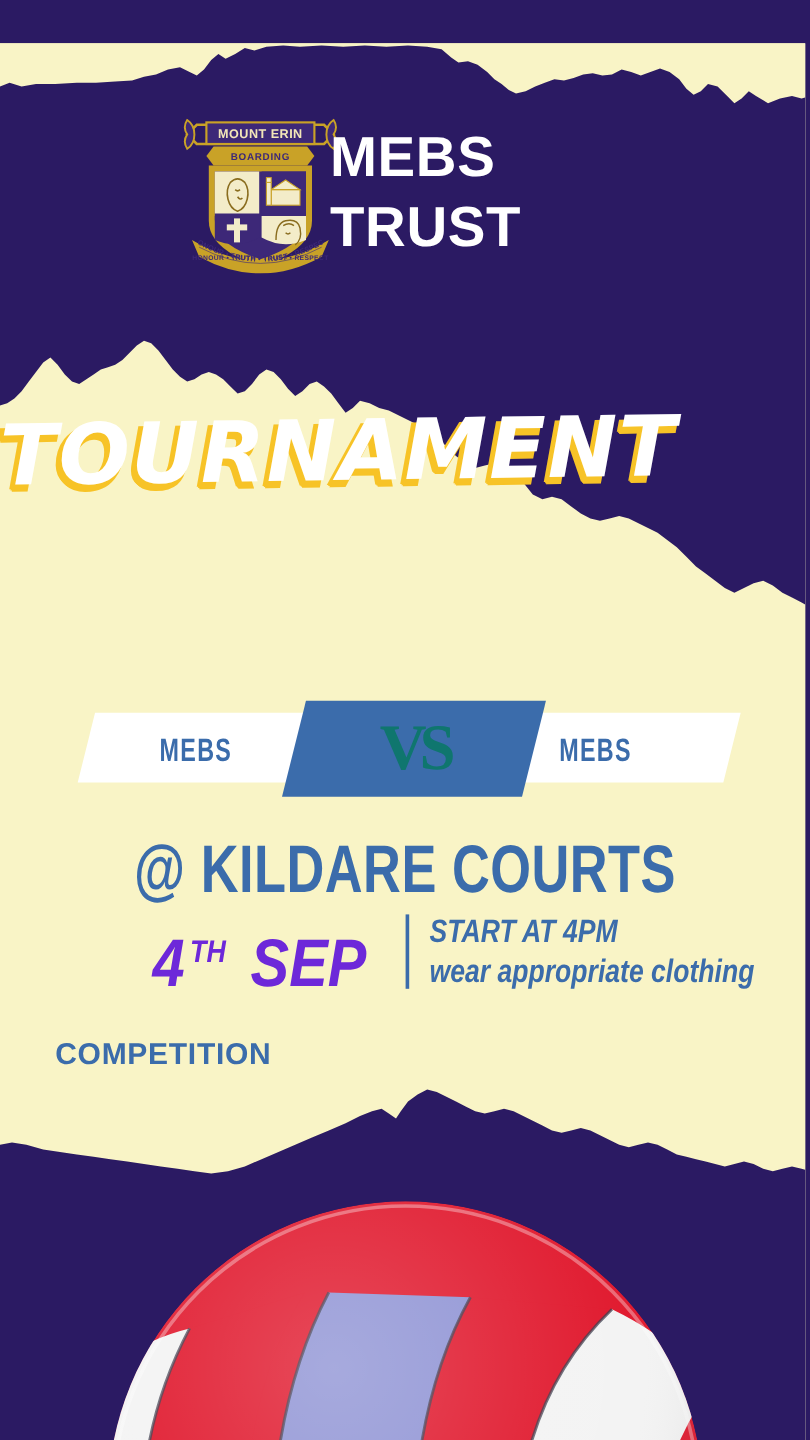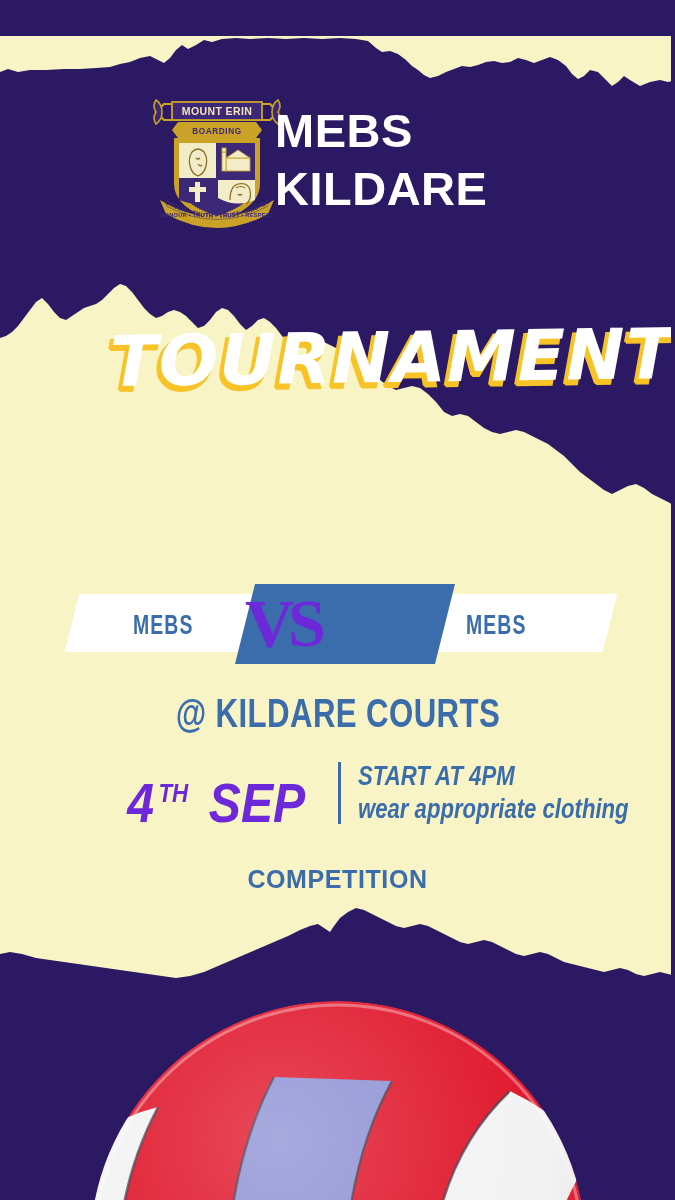--- a/index.html
+++ b/index.html
@@ -42,21 +42,21 @@
     font-size:83px; line-height:1;
     letter-spacing:1px;
     color:#f7c327;
     text-shadow:
        4px -5px 0 #ffffff,
        5px -4px 0 #ffffff,
        3px -6px 0 #ffffff;
     transform:scaleX(1.02) rotate(-0.6deg);
   }
   #tournament-wrap{
-    position:absolute; left:0; top:287px; width:675px; text-align:right;
+    position:absolute; left:0; top:305px; width:675px; text-align:left;
   }
   #tournament{
     display:inline-block;
     font-family:"DejaVu Sans", sans-serif;
     font-weight:bold; font-style:italic;
     font-size:70px; line-height:1;
     letter-spacing:1px;
     color:#ffffff;
     text-shadow:
        -4px 5px 0 #f7c327,
@@ -83,29 +83,29 @@
   }
   #label-left{ left:133px; width:200px; }
   #label-right{ left:466px; width:200px; }
   #vs-box{
     position:absolute; left:245px; top:0px; width:200px; height:80px;
     background:#3b6cab; transform:skewX(-14deg);
   }
   #vs-text{
     position:absolute; left:245px; top:0px; width:200px; height:80px;
     font-family:"Liberation Serif", serif;
-    font-weight:bold; font-size:68px; line-height:78px;
-    color:#6d28d9; letter-spacing:-6px;
+    font-weight:bold; font-size:54px; line-height:78px;
+    color:#0f766e; text-align:center; letter-spacing:-6px;
   }
 
   
   #venue{
     position:absolute; left:0; top:655px; width:675px; text-align:center;
     font-family:"Liberation Sans", sans-serif;
-    font-weight:bold; font-size:40px; color:#3b6cab;
+    font-weight:bold; font-size:56px; color:#3b6cab;
     letter-spacing:0.5px;
   }
   #venue span{ display:inline-block; transform:scaleX(0.78); }
 
   
   #date-row{
     position:absolute; left:0; top:722px; width:675px; height:76px;
   }
   #date-main{
     position:absolute; left:125px; top:0px;
@@ -126,21 +126,21 @@
   #time-block{ position:absolute; left:358px; top:2px; }
   .time-line{
     font-family:"Liberation Sans", sans-serif;
     font-style:italic; font-weight:bold; font-size:27px; line-height:33px;
     color:#3b6cab; white-space:nowrap;
   }
   .time-line span{ display:inline-block; transform:scaleX(0.82); transform-origin:left center; }
 
   
   #prize{
-    position:absolute; left:0; top:826px; width:675px; text-align:center;
+    position:absolute; left:0; top:826px; width:675px; padding-left:46px;
   }
   .prize-line{
     font-family:"Liberation Sans", sans-serif;
     font-weight:bold; font-size:25px; line-height:34px;
     color:#3b6cab; letter-spacing:0.6px;
   }
 
   
   #ball{ position:absolute; left:88px; top:963px; width:500px; height:500px; }
 </style>
@@ -244,21 +244,21 @@
       </text>
       <defs>
           <path id="mottoPath" d="M12 115 q53 30 106 0"></path>
         </defs>
       <text x="65" y="129" font-family="'Liberation Sans',sans-serif" font-size="5.6" font-weight="bold" fill="#3d2878" text-anchor="middle" letter-spacing="0.3">HONOUR • TRUTH • TRUST • RESPECT</text>
     </svg>
   </div>
 
   <div id="headline">
     <div class="hl">MEBS</div>
-    <div class="hl">KILDARE</div>
+    <div class="hl">TRUST</div>
   </div>
 
   <div id="tournament-wrap">
     <span id="tournament">TOURNAMENT</span>
   </div>
 
   <div id="vs-banner">
     <div class="band" id="band-left"></div>
     <div class="band" id="band-right"></div>
     <div id="vs-box"></div>

